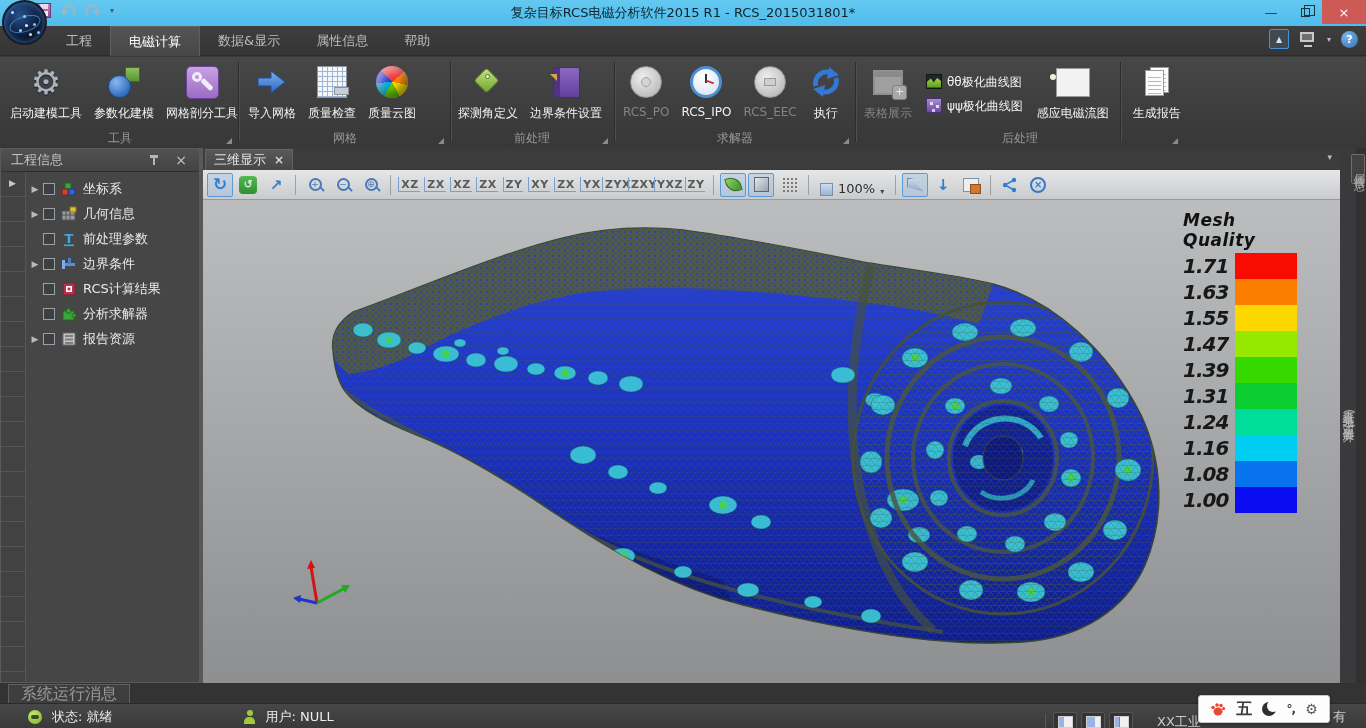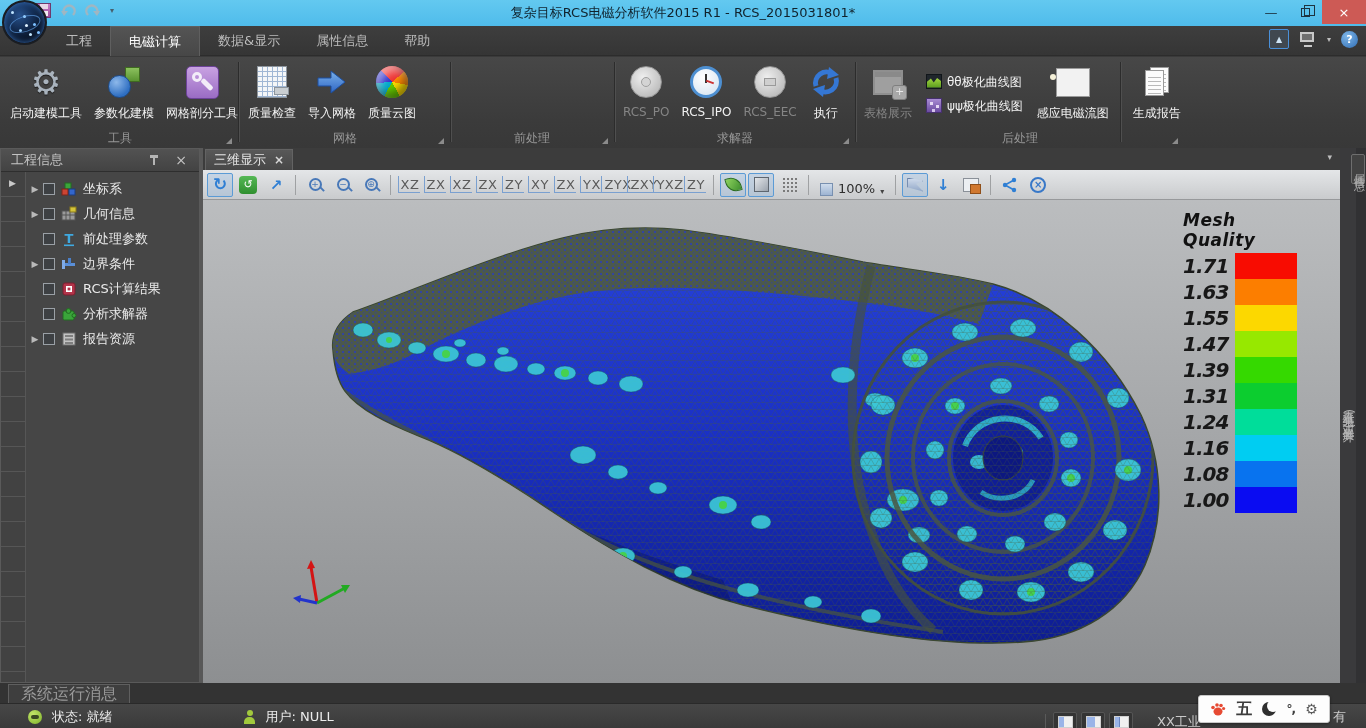--- a/index.html
+++ b/index.html
@@ -126,21 +126,21 @@
   .vtb{width:26px;height:24px;display:inline-flex;align-items:center;justify-content:center;border:1px solid transparent;border-radius:2px;position:relative;flex:none;}
   .vtb.sel{border-color:#5b9bd5;background:rgba(130,175,225,.28);}
   .vsep{width:1px;height:20px;background:#9fa1a3;margin:0 4px;flex:none;}
   .g-rotate{font-size:17px;font-weight:bold;color:#2f7fd4;line-height:17px;}
   .g-refresh{width:18px;height:18px;border-radius:4px;background:linear-gradient(#55b855,#2f8f2f);color:#fff;font-size:11px;line-height:18px;text-align:center;}
   .g-pan{font-size:15px;font-weight:bold;color:#2f7fd4;}
   .mag{position:relative;width:13px;height:13px;border:2px solid #4878b8;border-radius:50%;}
   .mag::after{content:"";position:absolute;width:6px;height:2px;background:#4878b8;right:-5px;bottom:-1px;transform:rotate(45deg);}
   .mag i{position:absolute;inset:0;font-style:normal;font-size:9px;color:#4878b8;text-align:center;line-height:9px;}
   .vtb-view{width:24px;}
-  .vlab{font-size:13px;color:#5a5a5a;border-left:1px solid #7aa0d0;border-bottom:1px solid #7aa0d0;padding:1px 1px 0 2px;letter-spacing:.5px;}
+  .vlab{font-size:11px;color:#5a5a5a;border-left:1px solid #7aa0d0;border-bottom:1px solid #7aa0d0;padding:1px 1px 0 2px;letter-spacing:.5px;font-weight:bold;}
   .g-leaf{width:15px;height:15px;background:linear-gradient(135deg,#8ed35e,#3f8f2f);border-radius:0 75% 0 75%;transform:rotate(-15deg);border:1px solid #2d6e20;}
   .g-flat{width:15px;height:15px;background:linear-gradient(135deg,#e3e6ea,#9aa2ac);border:1px solid #5e6670;}
   .g-grid{width:15px;height:15px;background-image:radial-gradient(#7a7a7a 1px,transparent 1.2px);background-size:4px 4px;}
   .zoomcombo{display:inline-flex;align-items:flex-end;gap:5px;padding:0 4px;height:24px;border:1px solid transparent;}
   .zoomcombo .zc-ic{width:13px;height:13px;background:linear-gradient(#cfdcec,#9db4d2);border:1px solid #7890b0;}
   .zoomcombo .zc-text{font-size:13px;color:#2e2e2e;}
   .zoomcombo .zc-caret{font-size:8px;color:#444;}
   .g-select{width:16px;height:14px;background:linear-gradient(#cdd9ea,#93a9c9);border:1px solid #6880a8;clip-path:polygon(0 0,100% 25%,55% 45%,100% 100%,0 70%);}
   .g-down{font-size:15px;font-weight:bold;color:#2f7fd4;}
   .g-layers{position:relative;width:16px;height:14px;background:#eceff2;border:1px solid #8a9098;}
@@ -273,53 +273,70 @@
       </div>
       <span class="glabel">工具</span>
       <span class="gcorner"></span>
     </div>
     <div class="gdiv" style="left:238px;"></div>
 
     <div class="rgroup" style="left:242px;width:206px;">
       <div class="gbtns">
         <div class="rbtn">
           <span class="ric">
-              <span class="ic-qcheck"></span>
-            </span>
-          <span class="rlabel">质量检查</span>
-        </div>
-        <div class="rbtn">
-          <span class="ric">
               <span class="ic-import">
             <svg width="32" height="32">
                   <defs>
                     <linearGradient id="impg" x1="0" y1="0" x2="0" y2="1">
                       <stop offset="0" stop-color="#79b0ea"></stop>
                       <stop offset="1" stop-color="#2f66c4"></stop>
                     </linearGradient>
                   </defs>
                   <polygon points="2,12 15,12 15,5 29,16 15,27 15,20 2,20" fill="url(#impg)" stroke="#1c4fa0"></polygon>
                 </svg>
           </span>
             </span>
           <span class="rlabel">导入网格</span>
         </div>
         <div class="rbtn">
           <span class="ric">
+              <span class="ic-qcheck"></span>
+            </span>
+          <span class="rlabel">质量检查</span>
+        </div>
+        <div class="rbtn">
+          <span class="ric">
               <span class="ic-qcloud"></span>
             </span>
           <span class="rlabel">质量云图</span>
         </div>
       </div>
       <span class="glabel">网格</span>
       <span class="gcorner"></span>
     </div>
     <div class="gdiv" style="left:450px;"></div>
 
     <div class="rgroup" style="left:452px;width:160px;">
+      <div class="gbtns">
+        <div class="rbtn">
+          <span class="ric">
+              <span class="ic-tag">
+                <span class="body"></span>
+                <span class="hole"></span>
+              </span>
+            </span>
+          <span class="rlabel">探测角定义</span>
+        </div>
+        <div class="rbtn">
+          <span class="ric">
+              <span class="ic-book"></span>
+            </span>
+          <span class="rlabel">边界条件设置</span>
+        </div>
+      </div>
       <span class="glabel">前处理</span>
       <span class="gcorner"></span>
     </div>
     <div class="gdiv" style="left:614px;"></div>
 
     <div class="rgroup" style="left:617px;width:236px;">
       <div class="gbtns">
         <div class="rbtn disabled">
           <span class="ric">
               <span class="ic-circle">

